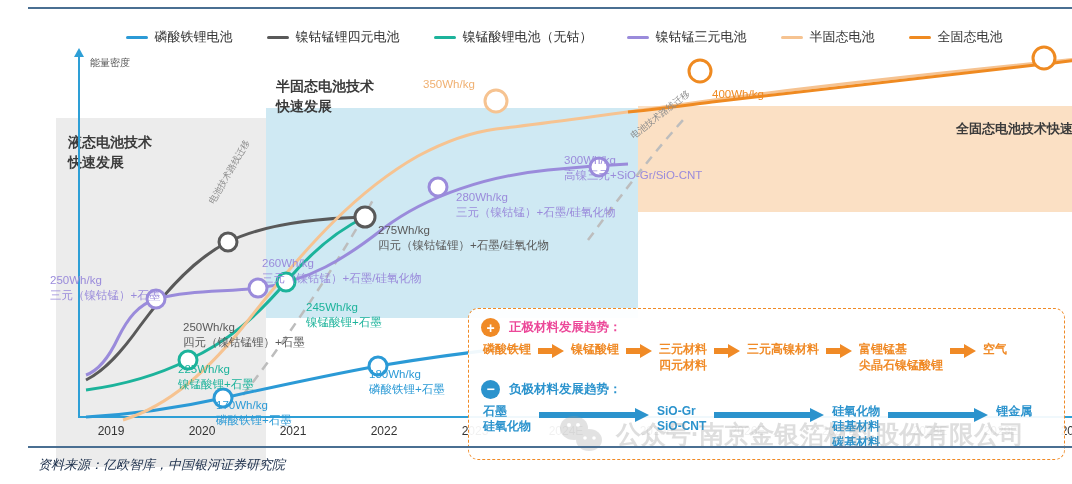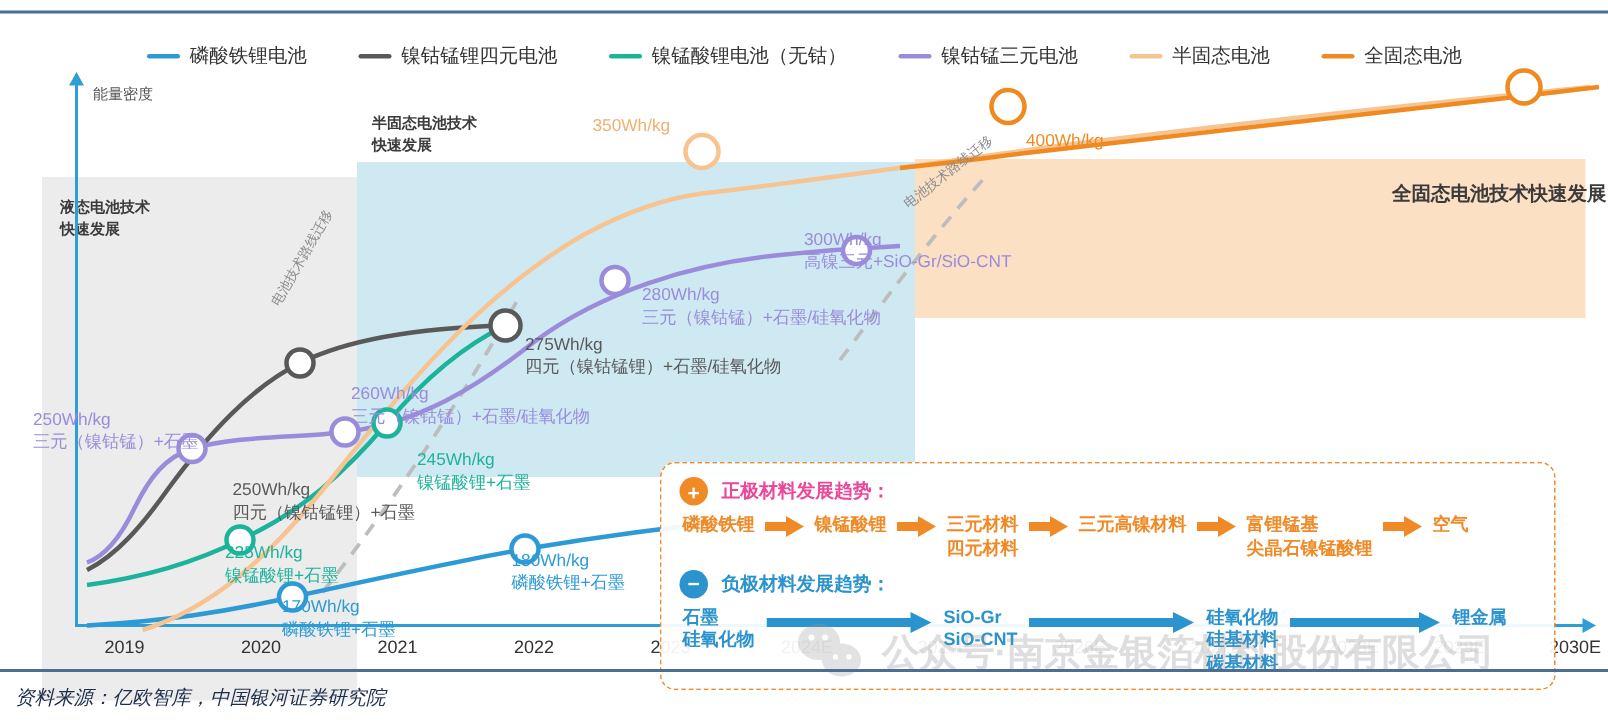--- a/index.html
+++ b/index.html
@@ -2,40 +2,40 @@
 <html><head>
 <meta charset="utf-8">
 <style>
   html,body{margin:0;padding:0;}
   body{
     width:1072px;height:484px;
     background:#ffffff;
     font-family:"Liberation Sans","DejaVu Sans",sans-serif;
     position:relative;overflow:hidden;
   }
-  #root{position:relative;width:1008px;height:484px;}
+  #root{position:relative;width:1008px;height:484px;margin-left:28px;}
 
   
   .legend{
     position:absolute;left:0;top:26px;width:1072px;height:22px;
     display:flex;justify-content:center;align-items:center;gap:34px;
   }
   .legend-item{display:flex;align-items:center;gap:7px;}
   .legend-dash{display:block;width:22px;height:3px;border-radius:2px;}
   .legend-label{font-size:13px;color:#333;white-space:nowrap;}
 
   
   .plot{position:absolute;left:0;top:50px;width:1072px;height:380px;}
 
   .band{position:absolute;}
   .band-liquid{left:28px;top:68px;width:210px;height:349px;background:#ececec;}
   .band-semi{left:238px;top:58px;width:372px;height:210px;background:#cfe9f3;}
   .band-solid{left:610px;top:56px;width:447px;height:106px;background:#fbe0c4;}
 
-  .band-title{position:absolute;font-size:10px;font-weight:bold;color:#3b3b3b;line-height:1.45;white-space:pre-line;}
+  .band-title{position:absolute;font-size:14px;font-weight:bold;color:#3b3b3b;line-height:1.45;white-space:pre-line;}
   .band-title.liquid{left:40px;top:82px;}
   .band-title.semi{left:248px;top:26px;}
   .band-title.solid{left:928px;top:70px;font-size:13px;white-space:nowrap;}
 
   
   .axis-y{position:absolute;left:50px;top:6px;width:2px;height:362px;background:#2e9fd6;}
   .axis-y:after{content:"";position:absolute;left:-4px;top:-8px;border-left:5px solid transparent;border-right:5px solid transparent;border-bottom:9px solid #2e9fd6;}
   .axis-x{position:absolute;left:50px;top:366px;height:2px;width:1006px;background:#2e9fd6;}
   .axis-x:after{content:"";position:absolute;right:-8px;top:-4px;border-top:5px solid transparent;border-bottom:5px solid transparent;border-left:9px solid #2e9fd6;}
   .ylabel{position:absolute;left:62px;top:6px;font-size:10px;color:#555;white-space:nowrap;}

